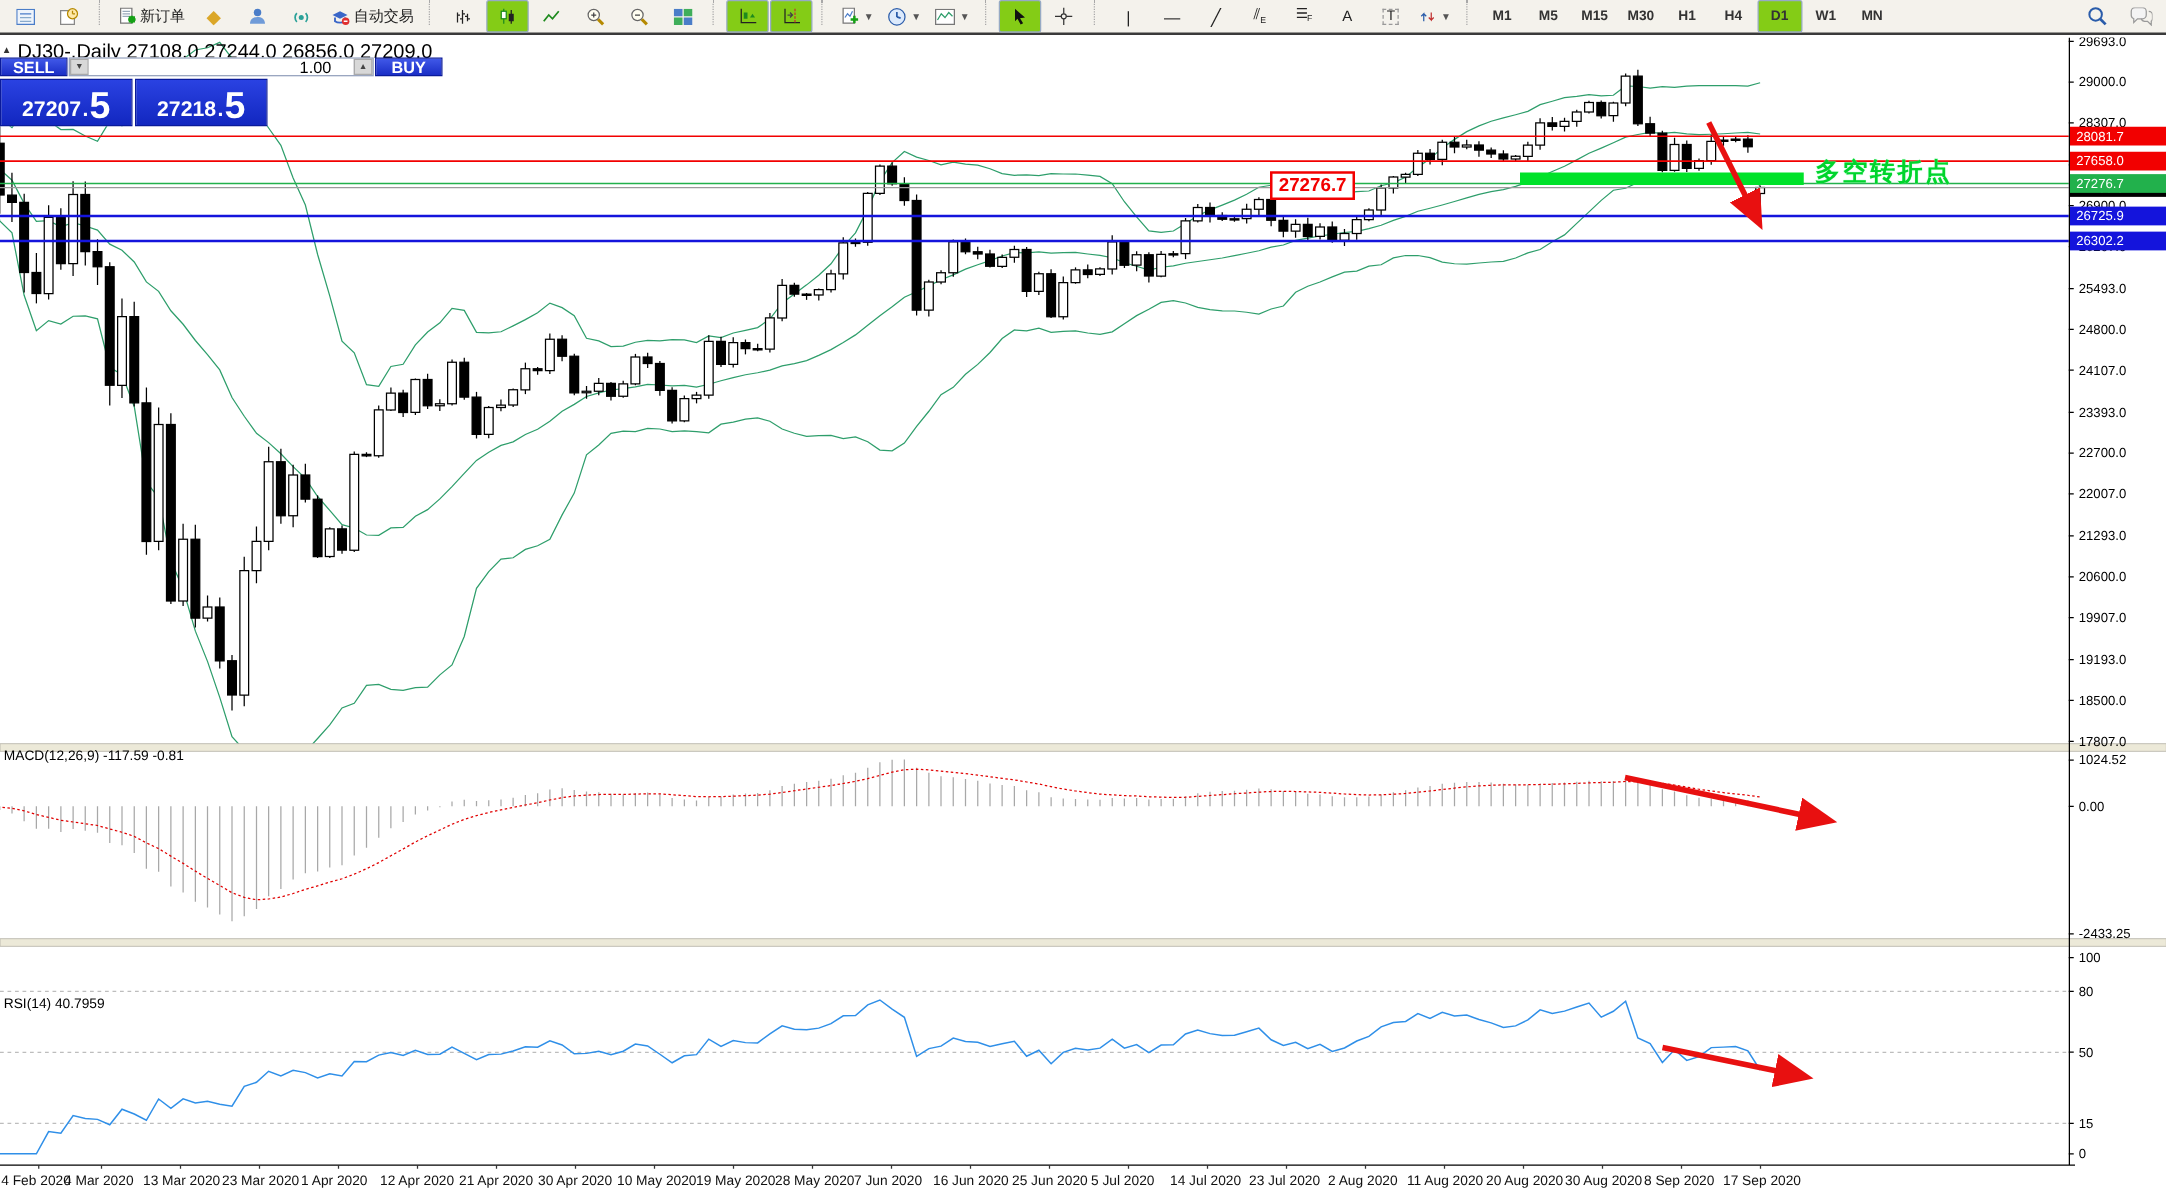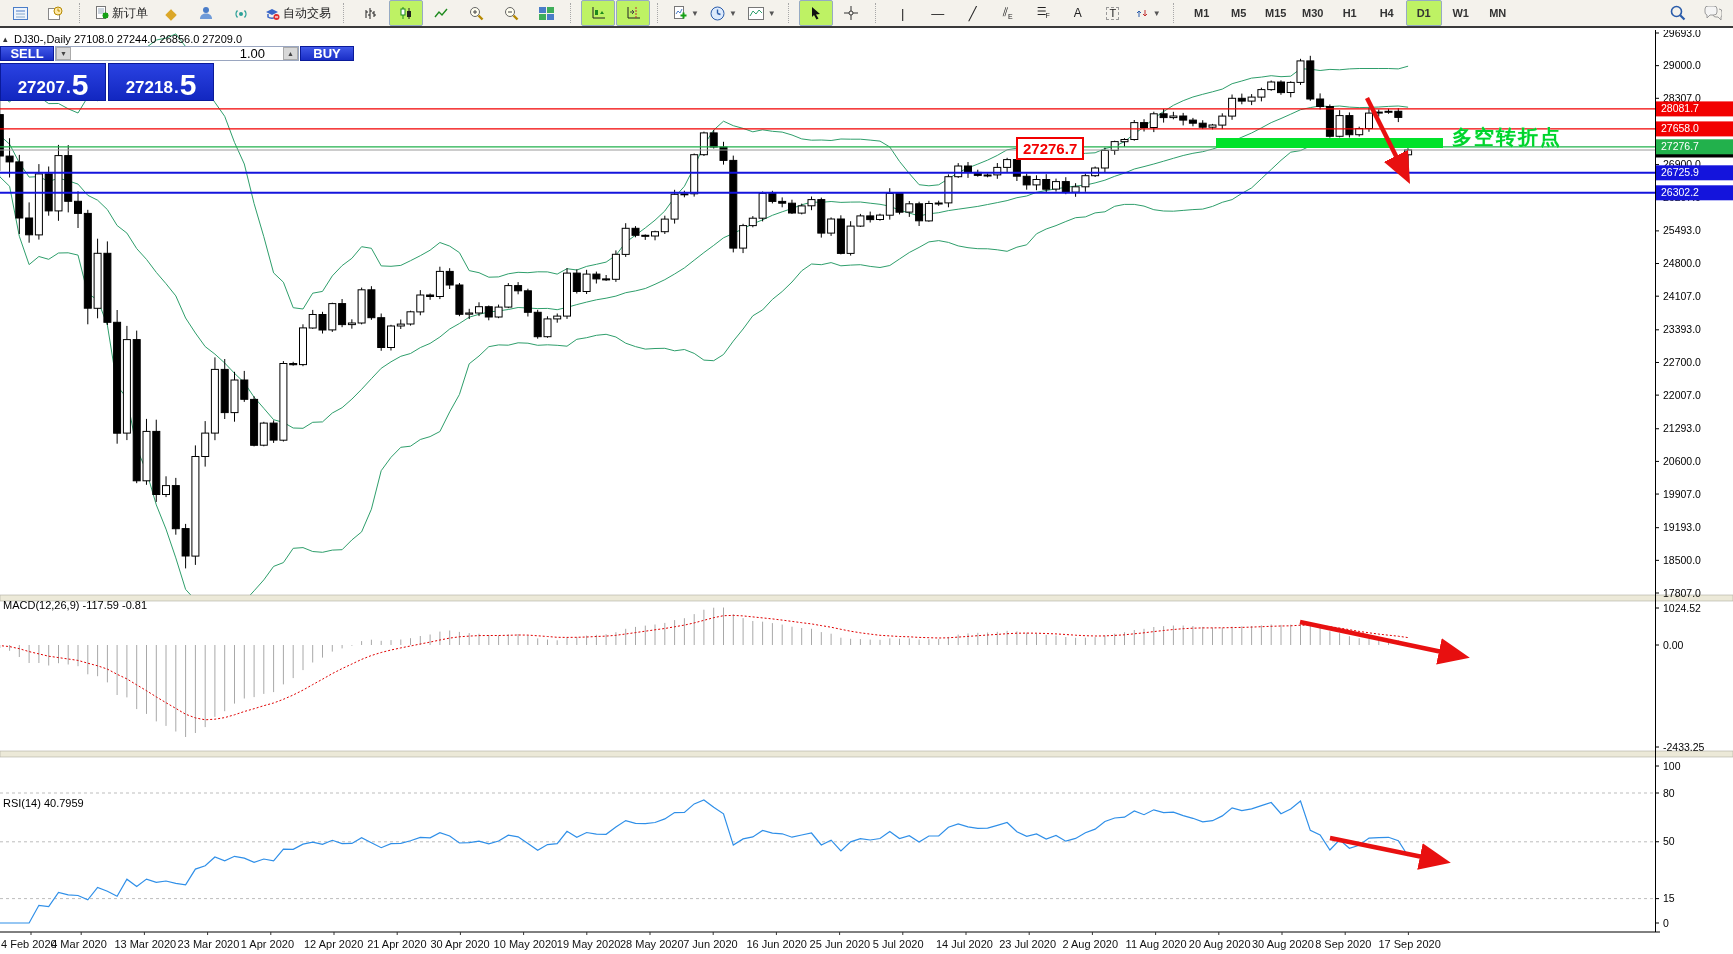--- a/index.html
+++ b/index.html
@@ -1,31 +1,31 @@
 <!DOCTYPE html>
 <html><head>
 <meta charset="utf-8">
 <style>
   html,body{margin:0;padding:0;width:1733px;height:954px;overflow:hidden;
     font-family:"Liberation Sans",sans-serif;background:#fff;}
   
   .toolbar{position:absolute;left:0;top:0;width:1733px;height:28px;background:#f4f2ec;
-    border-bottom:2px solid #3a3a3a;display:flex;align-items:center;padding:0 3px;box-sizing:border-box;gap:1px;}
+    border-bottom:2px solid #3a3a3a;display:flex;align-items:flex-start;padding:0 3px;box-sizing:border-box;gap:1px;}
   .tbtn{height:24px;min-width:24px;display:flex;align-items:center;justify-content:center;
     border:1px solid transparent;border-radius:2px;font-size:12px;color:#222;padding:0 4px;gap:3px;cursor:default;}
-  .tbtn.active{border:1px solid #96aac4;background:#bef264;}
+  .tbtn.active{border:1px solid #96aac4;background:#84cc16;}
   .tsep{width:5px;height:20px;border-left:1px dotted #a8a8a8;margin:0 4px 0 6px;}
   .caret{font-size:8px;color:#555;margin-left:1px;}
   .tf{font-size:11px;font-weight:bold;color:#333;min-width:26px;}
   .glyph{font-size:13px;line-height:1;}
   .spacer{flex:1;}
   svg.icon{display:block;}
   
   .overlay{position:absolute;white-space:nowrap;pointer-events:none;}
-  .chart-title{left:14px;top:33px;font-size:11px;color:#000;}
+  .chart-title{left:14px;top:33px;font-size:16px;color:#000;}
   .title-tri{left:3px;top:34px;font-size:9px;color:#333;}
   .ind-label{font-size:11px;color:#000;text-align:right;}
   .callout{left:1016px;top:137px;border:2px solid #f20000;color:#f20000;background:#fff;
     font-size:15px;font-weight:bold;padding:0 5px;line-height:19px;pointer-events:auto;}
   .pivot{left:1452px;top:124px;font-size:20px;font-weight:bold;color:#00d42c;letter-spacing:2px;
     text-shadow:0 0 1px #8dffb0;pointer-events:auto;}
   
   .qp{position:absolute;left:0;top:46px;width:214px;background:#fff;}
   .qp-row1{display:flex;height:15px;gap:1px;}
   .qbtn{flex:0 0 54px;background:linear-gradient(#4058e8,#1a2ec6);color:#fff;font-weight:bold;

